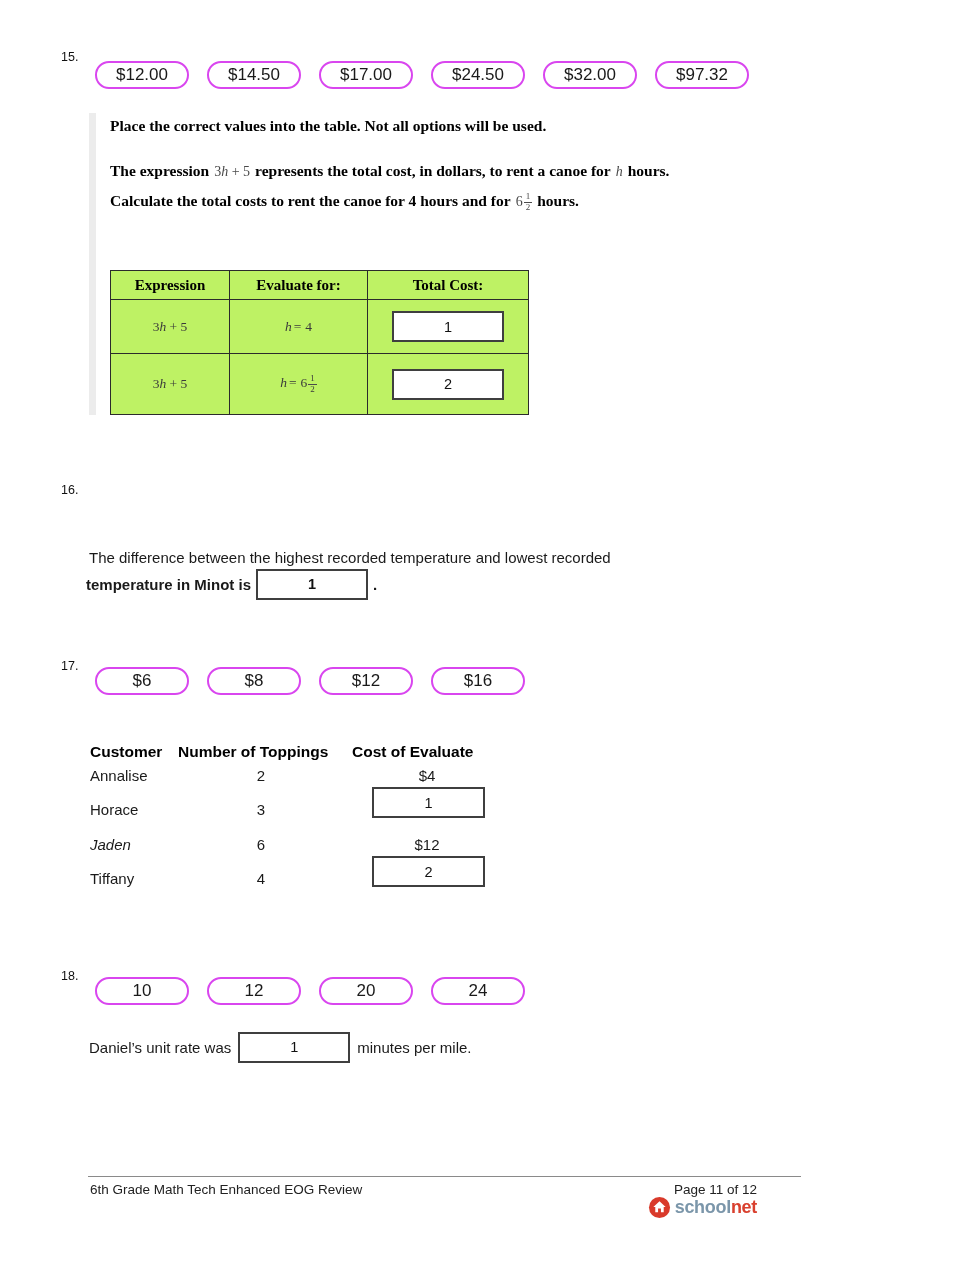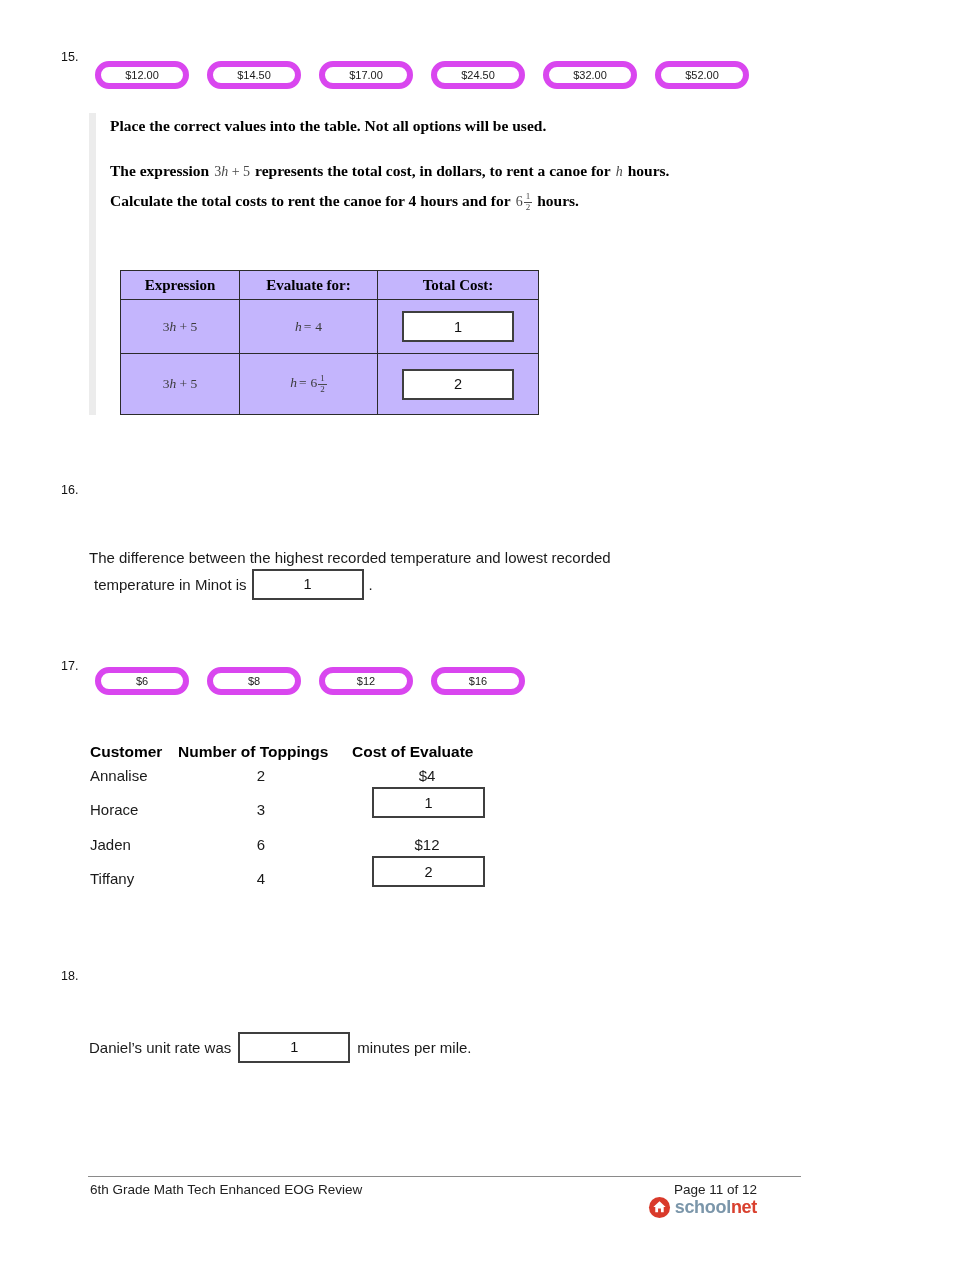--- a/index.html
+++ b/index.html
@@ -2,40 +2,40 @@
 <html><head>
 <meta charset="utf-8">
 <style>
   html,body{margin:0;padding:0;background:#fff;}
   #page{position:relative;width:801px;height:1266px;background:#ffffff;overflow:hidden;
         font-family:"Liberation Sans",sans-serif;color:#1a1a1a;}
 
   .qnum{position:absolute;font-size:12.5px;color:#111;}
 
   .chip-row{position:absolute;display:flex;gap:18px;}
-  .chip{box-sizing:border-box;width:94px;height:28px;border:6px solid #d946ef;border-radius:14px;
+  .chip{box-sizing:border-box;width:94px;height:28px;border:2px solid #d946ef;border-radius:14px;
         background:#fff;display:flex;align-items:center;justify-content:center;
-        font-size:11px;color:#1a1a1a;}
+        font-size:17px;color:#1a1a1a;}
 
   .qbar{position:absolute;left:89px;top:113px;width:7px;height:302px;background:#ececec;}
 
   .serifbold{font-family:"Liberation Serif",serif;font-weight:bold;font-size:15.5px;color:#000;}
   .instruction{position:absolute;left:110px;top:117px;white-space:nowrap;}
   .prompt{position:absolute;left:110px;top:160px;}
   .prompt-line{line-height:21px;margin-bottom:8px;white-space:nowrap;}
   .math{font-family:"Liberation Serif",serif;font-weight:normal;font-size:14px;color:#4a4a4a;margin:0 5px;}
   .math i{font-style:italic;}
   .frac{display:inline-flex;flex-direction:column;align-items:center;font-size:9px;line-height:1.1;
         vertical-align:middle;margin-left:1px;}
   .frac .num{border-bottom:1px solid #4a4a4a;padding:0 2px;}
 
   .canoe-title{position:absolute;left:110px;top:242px;width:415px;text-align:center;
                font-size:17.5px;font-weight:bold;color:#000;}
-  table.canoe{position:absolute;left:120px;top:270px;border-collapse:collapse;table-layout:fixed;
-              background:#c4b5fd;}
+  table.canoe{position:absolute;left:110px;top:270px;border-collapse:collapse;table-layout:fixed;
+              background:#bef264;}
   table.canoe th,table.canoe td{border:1.5px solid #2b2b2b;padding:0;text-align:center;vertical-align:middle;}
   table.canoe th{font-family:"Liberation Serif",serif;font-size:15px;color:#000;height:28px;}
   table.canoe td{font-family:"Liberation Serif",serif;font-size:13.5px;color:#3a3a3a;}
   .col-expr{width:118px;} .col-eval{width:137px;} .col-cost{width:160px;}
   .row1{height:54px;} .row2{height:61px;}
   .rel{margin:0 4px 0 2px;}
 
   .dropzone{box-sizing:border-box;width:112px;height:31px;border:2px solid #3f3f3f;background:#fff;
             display:flex;align-items:center;justify-content:center;
             font-family:"Liberation Sans",sans-serif;font-size:14.5px;color:#111;margin:0 auto;}
@@ -63,21 +63,21 @@
 <div id="page">
 
   <span class="qnum" style="left:61px;top:50px;">15.</span>
 
   <div class="chip-row" style="left:95px;top:61px;">
     <div class="chip">$12.00</div>
     <div class="chip">$14.50</div>
     <div class="chip">$17.00</div>
     <div class="chip">$24.50</div>
     <div class="chip">$32.00</div>
-    <div class="chip">$52.00</div>
+    <div class="chip">$97.32</div>
   </div>
 
   <div class="qbar"></div>
 
   <div class="instruction serifbold">Place the correct values into the table. Not all options will be used.</div>
 
   <div class="prompt serifbold">
     <div class="prompt-line">
       <span>The expression</span><span class="math"><span>3</span><i>h</i><span> + 5</span></span><span>represents the total cost, in dollars, to rent a canoe for</span><span class="math"><i>h</i></span><span>hours.</span>
     </div>
@@ -116,60 +116,66 @@
             <div class="dropzone">2</div>
           </td>
       </tr>
     </tbody>
   </table>
 
   <span class="qnum" style="left:61px;top:483px;">16.</span>
 
 
   <div class="textline sans15" style="left:89px;top:549px;">The difference between the highest recorded temperature and lowest recorded</div>
-  <div class="inline-row sans15" style="left:94px;top:568px;height:32px;">
+  <div class="inline-row sans15" style="left:86px;top:568px;height:32px;font-weight:bold;">
     <span>temperature in Minot is</span>
     <div class="dropzone">1</div>
     <span>.</span>
   </div>
 
   <span class="qnum" style="left:61px;top:659px;">17.</span>
 
   <div class="chip-row" style="left:95px;top:667px;">
     <div class="chip">$6</div>
     <div class="chip">$8</div>
     <div class="chip">$12</div>
     <div class="chip">$16</div>
   </div>
 
   <span class="t17-head" style="left:90px;top:743px;">Customer</span>
   <span class="t17-head" style="left:178px;top:743px;">Number of Toppings</span>
   <span class="t17-head" style="left:352px;top:743px;">Cost of Evaluate</span>
 
   <span class="t17-cell" style="left:90px;top:767px;">Annalise</span>
   <span class="t17-cell" style="left:90px;top:801px;">Horace</span>
-  <span class="t17-cell" style="left:90px;top:836px;">Jaden</span>
+  <span class="t17-cell" style="left:90px;top:836px;font-style:italic;">Jaden</span>
   <span class="t17-cell" style="left:90px;top:870px;">Tiffany</span>
 
   <span class="t17-cell t17-center" style="left:251px;top:767px;width:20px;">2</span>
   <span class="t17-cell t17-center" style="left:251px;top:801px;width:20px;">3</span>
   <span class="t17-cell t17-center" style="left:251px;top:836px;width:20px;">6</span>
   <span class="t17-cell t17-center" style="left:251px;top:870px;width:20px;">4</span>
 
   <span class="t17-cell t17-center" style="left:382px;top:767px;width:90px;">$4</span>
   <div class="t17-box" style="left:372px;top:787px;">
     <div class="dropzone" style="width:113px;">1</div>
   </div>
   <span class="t17-cell t17-center" style="left:382px;top:836px;width:90px;">$12</span>
   <div class="t17-box" style="left:372px;top:856px;">
     <div class="dropzone" style="width:113px;">2</div>
   </div>
 
   <span class="qnum" style="left:61px;top:969px;">18.</span>
 
+  <div class="chip-row" style="left:95px;top:977px;">
+    <div class="chip">10</div>
+    <div class="chip">12</div>
+    <div class="chip">20</div>
+    <div class="chip">24</div>
+  </div>
 
   <div class="inline-row sans15" style="left:89px;top:1031px;height:32px;gap:7px;">
     <span>Daniel’s unit rate was</span>
     <div class="dropzone">1</div>
     <span>minutes per mile.</span>
   </div>
 
   <div class="footer-line"></div>
   <div class="footer-left">6th Grade Math Tech Enhanced EOG Review</div>
   <div class="footer-right">Page 11 of 12</div>

